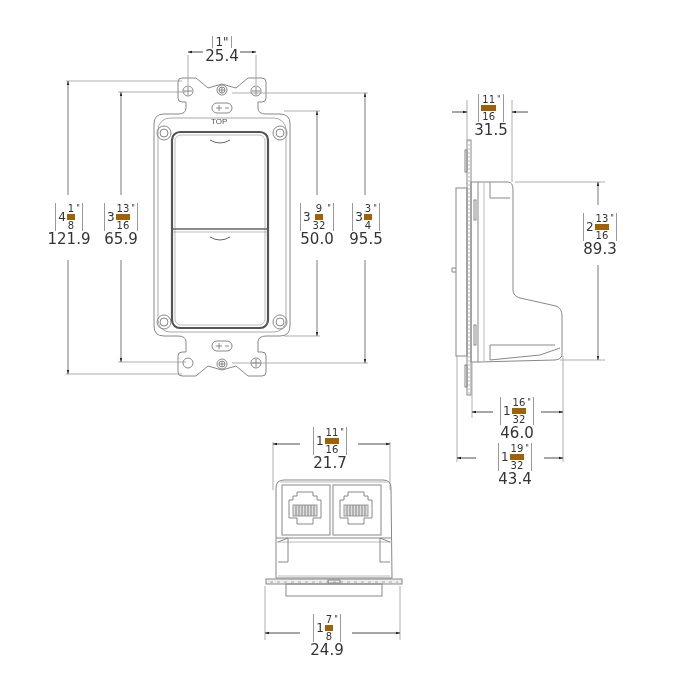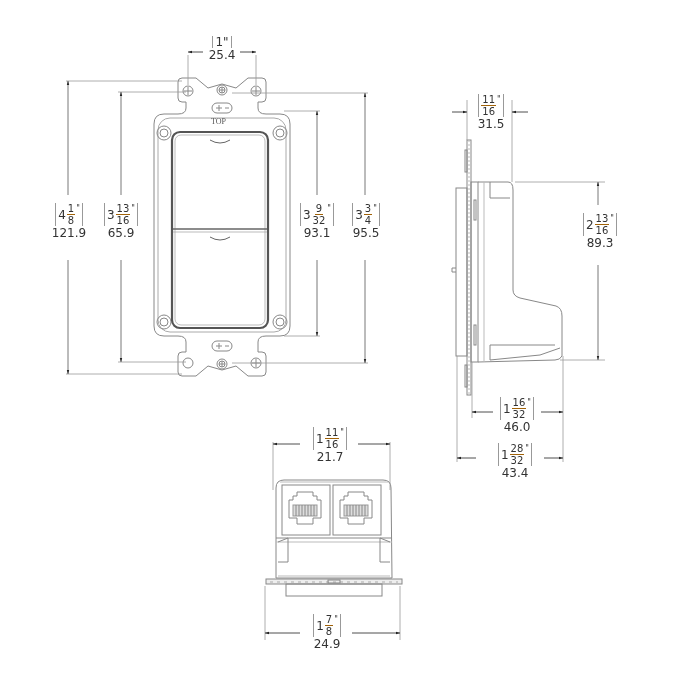--- a/index.html
+++ b/index.html
@@ -2,26 +2,26 @@
 <html><head>
   <meta charset="utf-8">
   <style>
     html, body { margin: 0; padding: 0; background: #ffffff; }
     body { width: 700px; height: 700px; overflow: hidden; position: relative; font-family: "DejaVu Sans", sans-serif; }
     svg { position: absolute; left: 0; top: 0; }
     .dim-label { position: absolute; text-align: center; color: #333; font-family: "DejaVu Sans", sans-serif; font-size: 11px; line-height: 1; }
     .frac-wrap { display: inline-flex; align-items: center; border-left: 1px solid #999; border-right: 1px solid #999; padding: 0 2px; }
     .frac-wrap .whole { font-size: 12px; margin-right: 1px; }
     .frac { display: inline-flex; flex-direction: column; align-items: center; font-size: 10px; }
-    .frac .num { border-bottom: 1px solid #a16207; padding: 0 1px; line-height: 11px; }
+    .frac .num { border-bottom: 6px solid #a16207; padding: 0 1px; line-height: 11px; }
     .frac .den { line-height: 11px; padding: 0 1px; }
     .frac-wrap .inch { font-size: 8px; align-self: flex-start; margin-left: 1px; margin-top: 2px; }
     .simple-in { font-size: 12px; }
-    .mm { display: block; font-size: 12px; margin-top: 1px; }
-    .top-text { position: absolute; font-size: 8px; color: #555; font-family: Liberation Serif, serif; }
+    .mm { display: block; font-size: 15px; margin-top: 1px; }
+    .top-text { position: absolute; font-size: 8px; color: #555; font-family: Liberation Sans, sans-serif; }
   </style>
 </head>
 <body>
 
 <svg width="700" height="700" viewBox="0 0 700 700">
   <defs>
     <marker id="arr" viewBox="0 0 10 10" refX="10" refY="5" markerWidth="7" markerHeight="5" orient="auto-start-reverse">
       <path d="M0,2 L10,5 L0,8 z" fill="#222"></path>
     </marker>
   </defs>
@@ -245,21 +245,21 @@
 
 <div class="dim-label" style="left:294px; top:203px; width:46px;">
   <span class="frac-wrap">
     <span class="whole">3</span>
     <span class="frac">
         <span class="num">9</span>
         <span class="den">32</span>
       </span>
     <span class="inch">"</span>
   </span>
-  <span class="mm">93.1</span>
+  <span class="mm">50.0</span>
 </div>
 
 <div class="dim-label" style="left:343px; top:203px; width:46px;">
   <span class="frac-wrap">
     <span class="whole">3</span>
     <span class="frac">
         <span class="num">3</span>
         <span class="den">4</span>
       </span>
     <span class="inch">"</span>
@@ -299,21 +299,21 @@
       </span>
     <span class="inch">"</span>
   </span>
   <span class="mm">46.0</span>
 </div>
 
 <div class="dim-label" style="left:488px; top:443px; width:54px;">
   <span class="frac-wrap">
     <span class="whole">1</span>
     <span class="frac">
-        <span class="num">28</span>
+        <span class="num">19</span>
         <span class="den">32</span>
       </span>
     <span class="inch">"</span>
   </span>
   <span class="mm">43.4</span>
 </div>
 
 <div class="dim-label" style="left:304px; top:427px; width:52px;">
   <span class="frac-wrap">
     <span class="whole">1</span>

